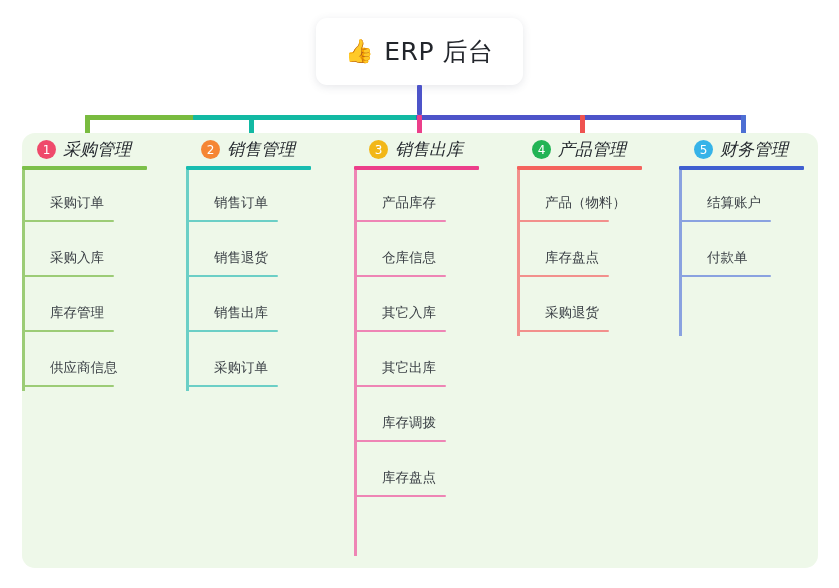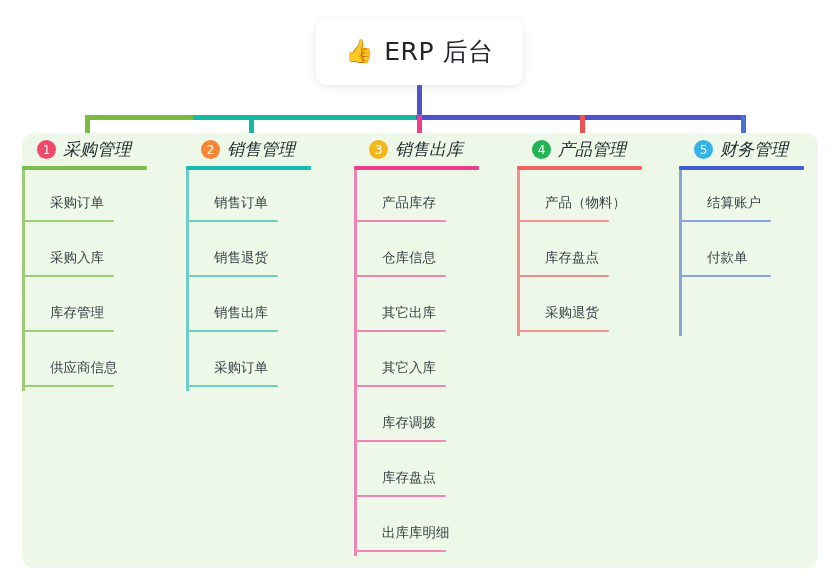--- a/index.html
+++ b/index.html
@@ -230,37 +230,33 @@
       <div class="items">
         <div class="item">
           <span class="item-label">产品库存</span>
           <div class="item-rule" style="background: rgb(238, 133, 181); width: 92px;"></div>
         </div>
         <div class="item">
           <span class="item-label">仓库信息</span>
           <div class="item-rule" style="background: rgb(238, 133, 181); width: 92px;"></div>
         </div>
         <div class="item">
+          <span class="item-label">其它入库</span>
+          <div class="item-rule" style="background: rgb(238, 133, 181); width: 92px;"></div>
+        </div>
+        <div class="item">
           <span class="item-label">其它出库</span>
           <div class="item-rule" style="background: rgb(238, 133, 181); width: 92px;"></div>
         </div>
         <div class="item">
-          <span class="item-label">其它入库</span>
-          <div class="item-rule" style="background: rgb(238, 133, 181); width: 92px;"></div>
-        </div>
-        <div class="item">
           <span class="item-label">库存调拨</span>
           <div class="item-rule" style="background: rgb(238, 133, 181); width: 92px;"></div>
         </div>
         <div class="item">
           <span class="item-label">库存盘点</span>
-          <div class="item-rule" style="background: rgb(238, 133, 181); width: 92px;"></div>
-        </div>
-        <div class="item">
-          <span class="item-label">出库库明细</span>
           <div class="item-rule" style="background: rgb(238, 133, 181); width: 92px;"></div>
         </div>
       </div>
       <div class="spine" style="background: rgb(238, 133, 181); height: 386px;"></div>
     </div>
     <div class="column" style="left: 495px;">
       <div class="col-header">
         <span class="badge" style="background: rgb(34, 180, 85);">4</span>
         <span class="col-title">产品管理</span>
       </div>

